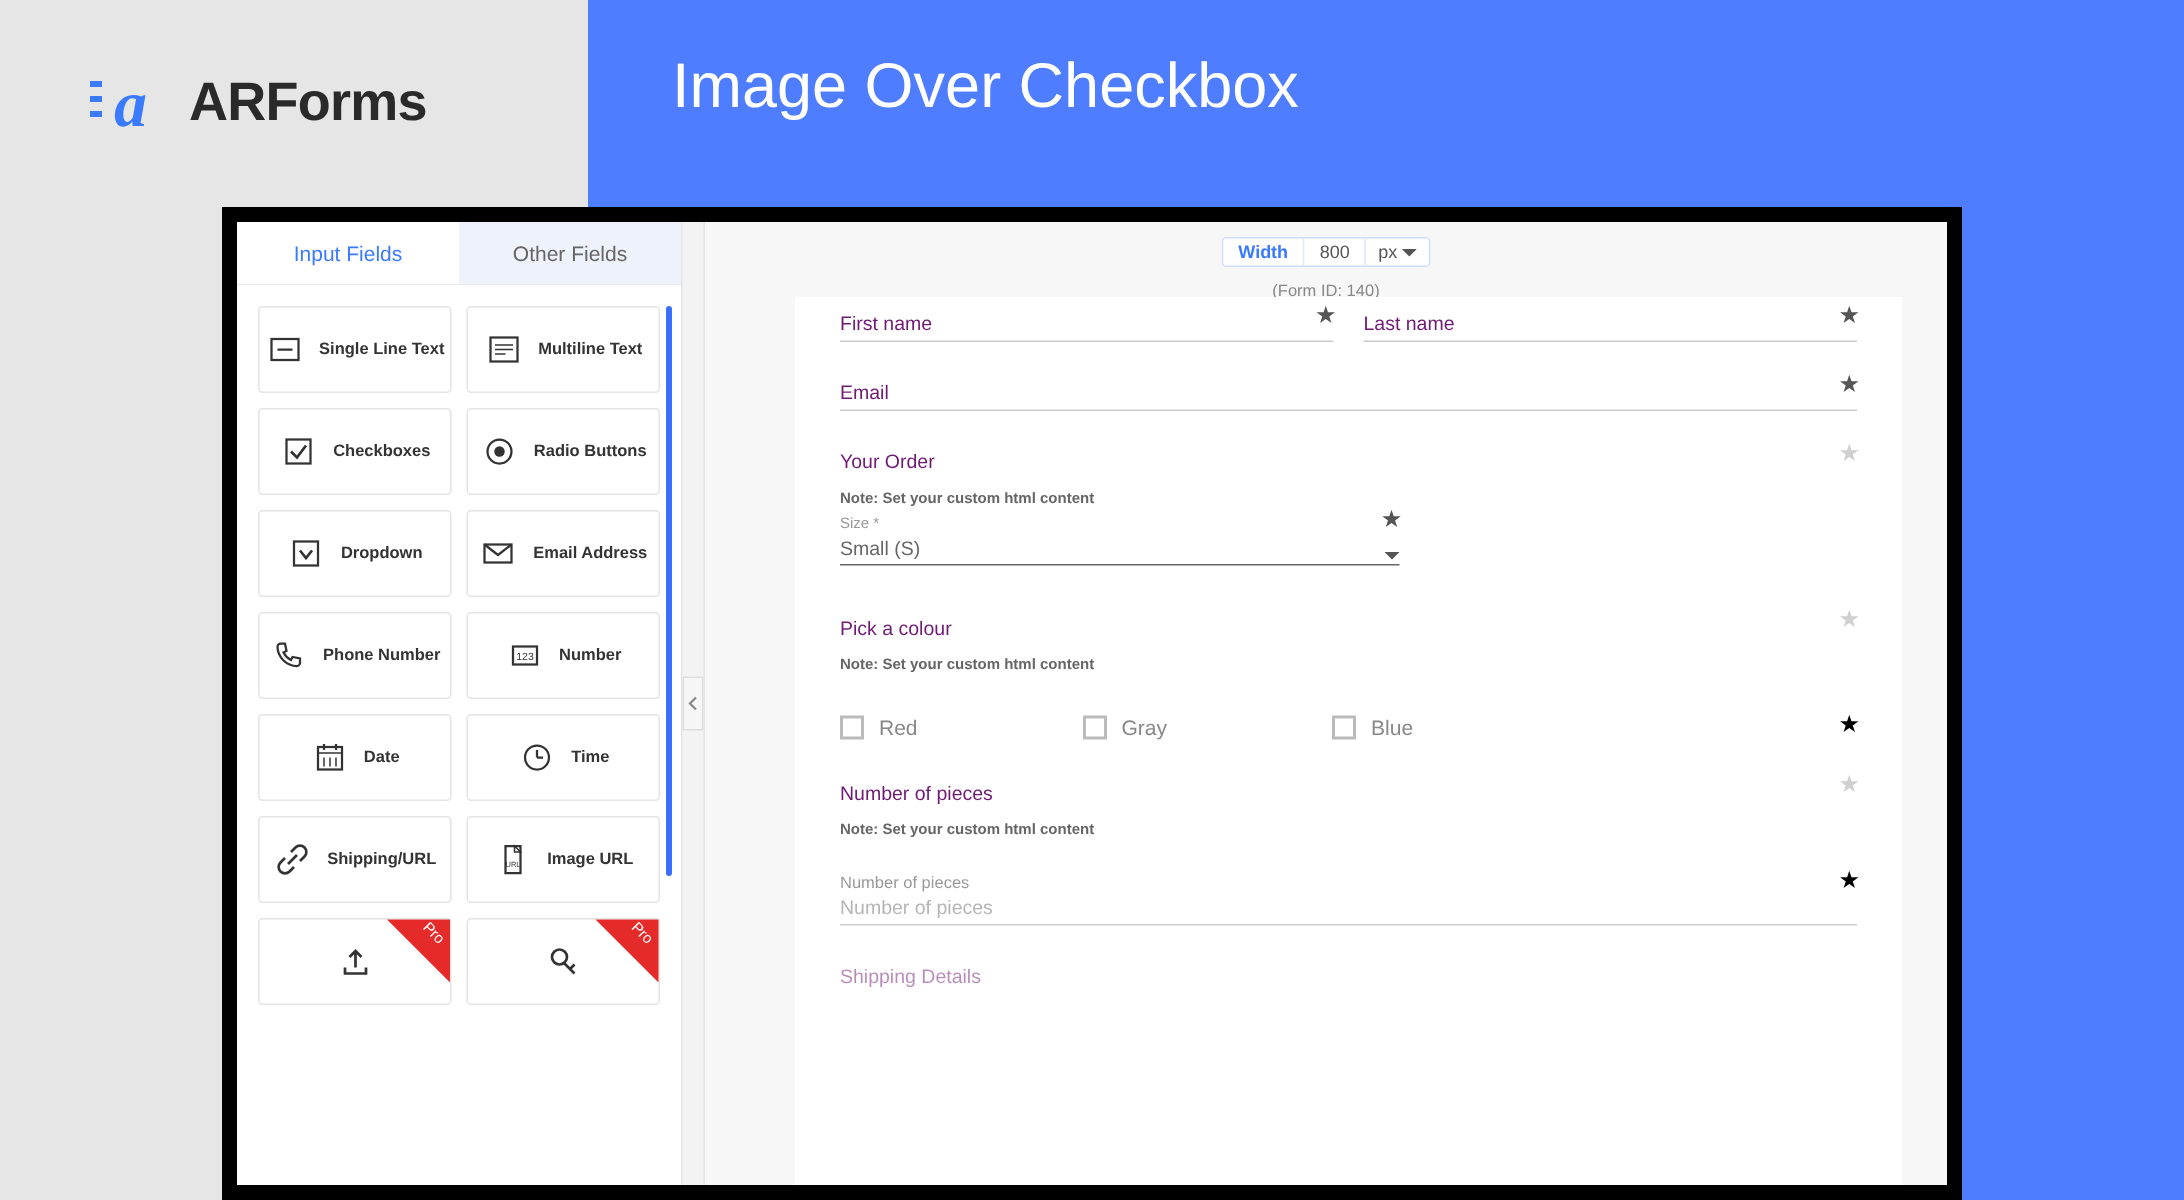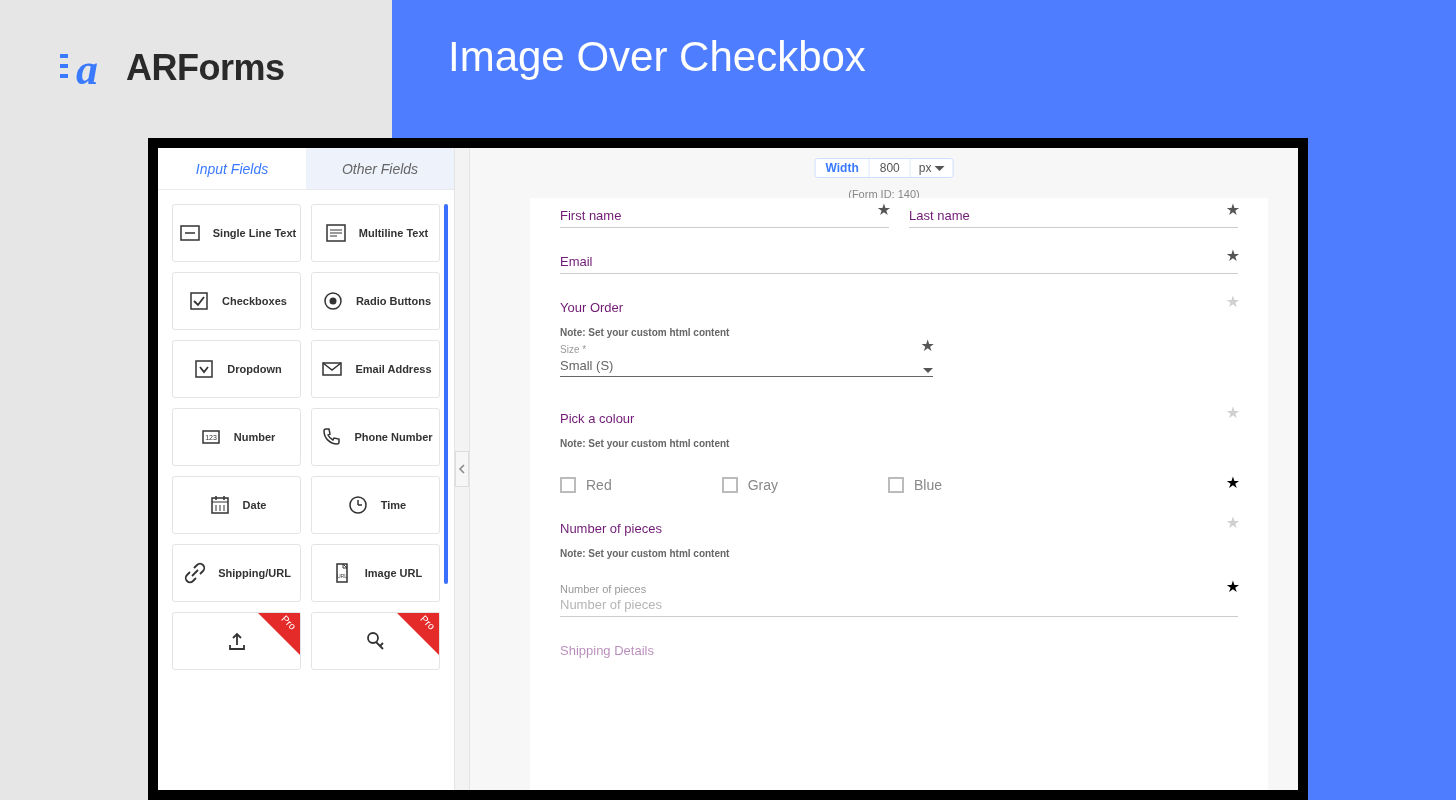--- a/index.html
+++ b/index.html
@@ -13,21 +13,21 @@
 .logo-mark { width: 56px; height: 56px; display: flex; align-items: center; justify-content: center; }
 .logo-text { font-size: 36px; font-weight: 700; color: #2a2a2a; letter-spacing: -0.5px; }
 
 .banner-title { position: absolute; top: 33px; left: 56px; color: #fff; font-size: 42px; font-weight: 500; }
 
 .app-window { position: absolute; top: 138px; left: 148px; width: 1160px; height: 662px; background: #fff; border: 10px solid #000; overflow: hidden; }
 .app-inner { display: flex; height: 100%; }
 
 
 .sidebar { width: 296px; background: #fff; display: flex; flex-direction: column; }
-.tabs { display: flex; height: 42px; border-bottom: 1px solid #eaeaea; font-style: italic; }
+.tabs { display: flex; height: 42px; border-bottom: 1px solid #eaeaea; }
 .tab { flex: 1; display: flex; align-items: center; justify-content: center; font-size: 14px; cursor: pointer; }
 .tab.active { color: #3a7afe; background: #fff; }
 .tab.inactive { color: #666; background: #eef2fb; }
 
 .field-scroll { position: relative; flex: 1; padding: 14px 14px 0 14px; overflow: hidden; }
 .field-scroll::after { content: ""; position: absolute; top: 14px; right: 6px; width: 4px; height: 380px; background: #3a6fff; border-radius: 3px; }
 
 .field-grid { display: grid; grid-template-columns: 1fr 1fr; gap: 10px; }
 .field-card { position: relative; height: 58px; border: 1px solid #e4e4e4; border-radius: 3px; background: #fff; display: flex; flex-direction: row; align-items: center; justify-content: center; gap: 10px; cursor: grab; }
 .field-card .icon-slot { width: 26px; height: 26px; display: flex; align-items: center; justify-content: center; color: #333; }
@@ -158,33 +158,33 @@
                 <svg width="22" height="22" viewBox="0 0 22 22">
                   <rect x="2" y="5" width="18" height="12" fill="none" stroke="#333" stroke-width="1.5"></rect>
                   <path d="M2 5 L11 12 L20 5" fill="none" stroke="#333" stroke-width="1.5"></path>
                 </svg>
               </div>
               <div class="label">Email Address</div>
             </div>
             <div class="field-card">
               <div class="icon-slot">
                 <svg width="22" height="22" viewBox="0 0 22 22">
+                  <path d="M6 3 C5 3 4 4 4 5 C4 12 10 18 17 18 C18 18 19 17 19 16 L19 13 L14 12 L13 14 C11 13 9 11 8 9 L10 8 L9 3 Z" fill="none" stroke="#333" stroke-width="1.5"></path>
+                </svg>
+              </div>
+              <div class="label">Phone Number</div>
+            </div>
+            <div class="field-card">
+              <div class="icon-slot">
+                <svg width="22" height="22" viewBox="0 0 22 22">
                   <rect x="3" y="5" width="16" height="12" fill="none" stroke="#333" stroke-width="1.5"></rect>
                   <text x="11" y="14" font-size="7" text-anchor="middle" fill="#333">123</text>
                 </svg>
               </div>
               <div class="label">Number</div>
-            </div>
-            <div class="field-card">
-              <div class="icon-slot">
-                <svg width="22" height="22" viewBox="0 0 22 22">
-                  <path d="M6 3 C5 3 4 4 4 5 C4 12 10 18 17 18 C18 18 19 17 19 16 L19 13 L14 12 L13 14 C11 13 9 11 8 9 L10 8 L9 3 Z" fill="none" stroke="#333" stroke-width="1.5"></path>
-                </svg>
-              </div>
-              <div class="label">Phone Number</div>
             </div>
             <div class="field-card">
               <div class="icon-slot">
                 <svg width="22" height="22" viewBox="0 0 22 22">
                   <rect x="3" y="4" width="16" height="15" fill="none" stroke="#333" stroke-width="1.5"></rect>
                   <line x1="3" y1="8" x2="19" y2="8" stroke="#333"></line>
                   <line x1="7" y1="2" x2="7" y2="6" stroke="#333" stroke-width="1.5"></line>
                   <line x1="15" y1="2" x2="15" y2="6" stroke="#333" stroke-width="1.5"></line>
                   <line x1="7" y1="11" x2="7" y2="17" stroke="#333"></line>
                   <line x1="11" y1="11" x2="11" y2="17" stroke="#333"></line>

